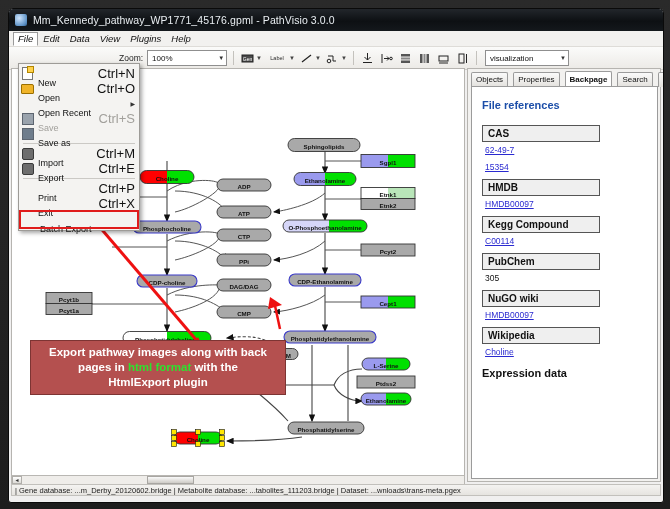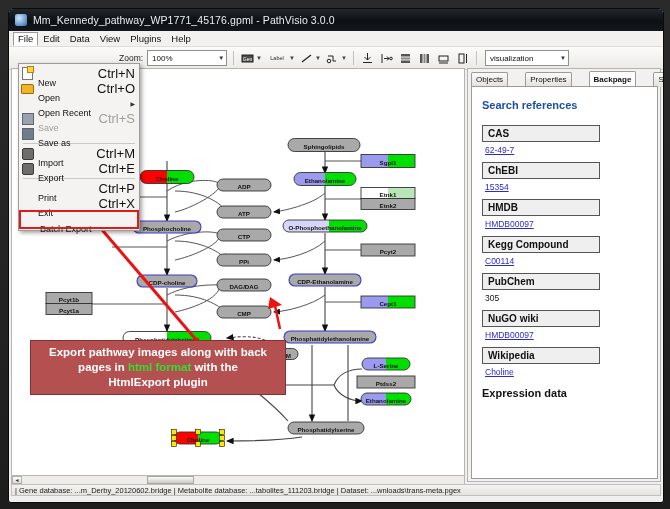--- a/index.html
+++ b/index.html
@@ -31,21 +31,21 @@
     background:radial-gradient(circle at 35% 35%,#cfe6ff,#5f93c6 70%,#2d5c8c);
     flex:0 0 auto;
   }
   #titlebar .ttl{
     color:#e9eef2;font-size:10.5px;white-space:nowrap;letter-spacing:.1px;
   }
   
   #menubar{
     height:15px;background:#f2f1ef;border-bottom:1px solid #dedcd8;
     display:flex;align-items:center;padding-left:4px;gap:0;
-    position:relative;z-index:40;
+    position:relative;z-index:40;font-style:italic;
   }
   #menubar .mi{
     font-size:9.5px;color:#111;padding:1px 5px;line-height:12px;cursor:default;
   }
   #menubar .mi.active{background:#fff;border:1px solid #9a9a9a;border-bottom:1px solid #fff;padding:0px 4px;}
   
   #toolbar{
     height:22px;background:linear-gradient(180deg,#fbfbfa,#eceae6);
     border-bottom:1px solid #cfcdc8;display:flex;align-items:center;gap:4px;
     padding-left:110px;position:relative;
@@ -67,21 +67,21 @@
   #canvaswrap{
     position:absolute;left:2px;top:0;width:452px;bottom:20px;
     background:#fff;border:1px solid #b6b4b0;overflow:hidden;
   }
   #canvas{position:absolute;inset:0;}
   
   #rightpanel{
     position:absolute;left:458px;top:0;right:2px;bottom:20px;
     background:#f2f1ef;border:1px solid #b6b4b0;display:flex;flex-direction:column;
   }
-  #tabs{display:flex;gap:17px;padding:2px 2px 0 3px;background:#f2f1ef;}
+  #tabs{display:flex;gap:5px;padding:2px 2px 0 3px;background:#f2f1ef;}
   .tab{
     font-size:8px;padding:2px 4px 2px;border:1px solid #9b9b9b;
     background:linear-gradient(180deg,#fafafa,#e3e1dd);color:#111;
     border-bottom:none;border-radius:2px 2px 0 0;position:relative;top:1px;
   }
   .tab.sel{background:#fff;font-weight:bold;top:0;padding-top:3px;padding-bottom:2px;}
   #backpage{
     flex:1;margin:0 2px 2px 3px;background:#fff;border:1px solid #9b9b9b;
     overflow:hidden;position:relative;padding:8px 10px 0 10px;
   }
@@ -474,28 +474,27 @@
 
       <div id="rightpanel">
         <div id="tabs">
           <div class="tab">Objects</div>
           <div class="tab">Properties</div>
           <div class="tab sel">Backpage</div>
           <div class="tab">Search</div>
           <div class="tab">Legend</div>
         </div>
         <div id="backpage">
-          <div class="bp-h1">Search references</div>
+          <div class="bp-h1">File references</div>
           <div id="xreflist">
               <div class="xref">
                 <div class="lbl">CAS</div>
                 <div class="val link">62-49-7</div>
               </div>
               <div class="xref">
-                <div class="lbl">ChEBI</div>
                 <div class="val link">15354</div>
               </div>
               <div class="xref">
                 <div class="lbl">HMDB</div>
                 <div class="val link">HMDB00097</div>
               </div>
               <div class="xref">
                 <div class="lbl">Kegg Compound</div>
                 <div class="val link">C00114</div>
               </div>

